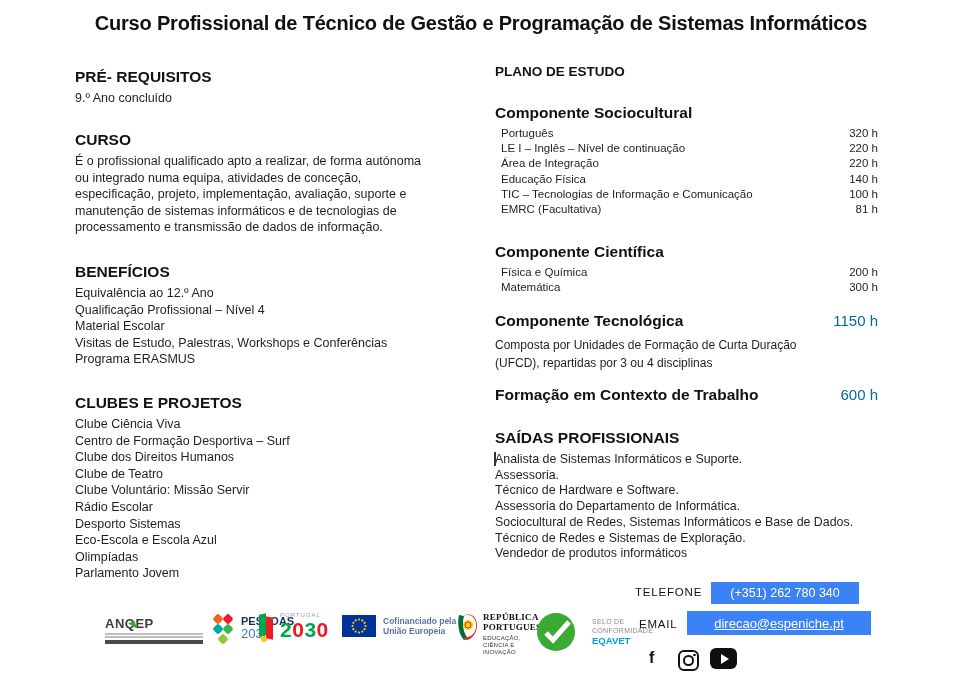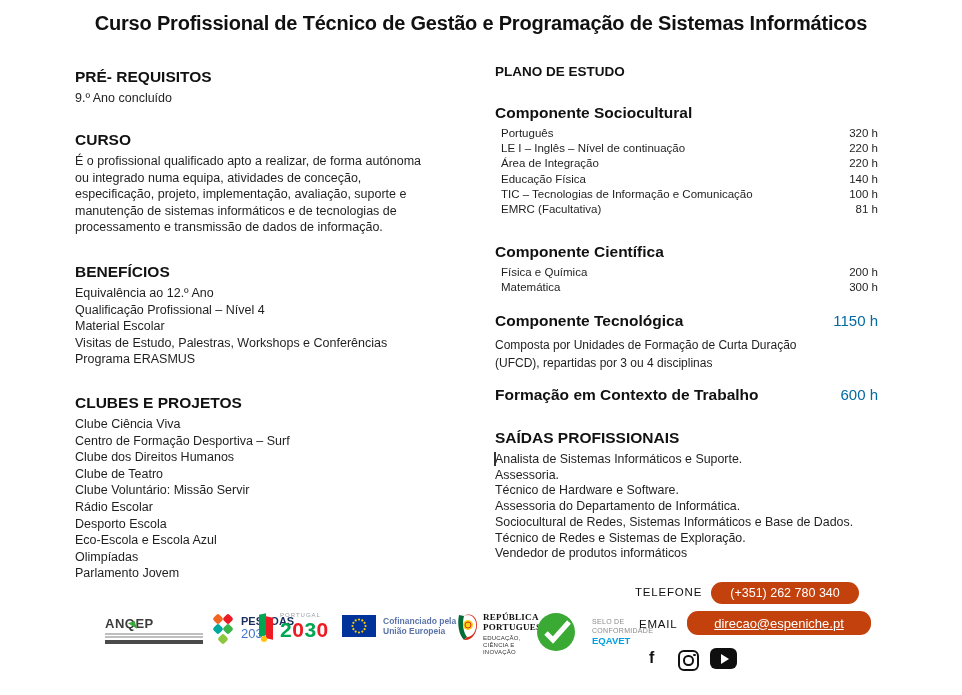--- a/index.html
+++ b/index.html
@@ -46,22 +46,22 @@
   .pt-name{font-size:6px;color:#9aa0a6;letter-spacing:1px;line-height:7px;}
   .pt-year{font-size:21px;font-weight:700;line-height:22px;letter-spacing:0.5px;}
   .eu-text{font-size:8.5px;font-weight:700;color:#5b74a8;line-height:10px;}
   .rep-name{font-family:"Liberation Serif",serif;font-size:9px;font-weight:700;color:#111;line-height:10px;letter-spacing:0.3px;}
   .rep-sub{font-size:6px;color:#333;line-height:7px;width:64px;margin-top:3px;letter-spacing:0.2px;}
   .eqavet-sub{font-size:7px;color:#8a8a8a;line-height:8.5px;letter-spacing:0.3px;}
   .eqavet-name{font-size:9.5px;font-weight:700;color:#00a0e3;line-height:11px;}
 
   
   .contact-label{position:absolute;font-size:11.5px;color:#111;letter-spacing:0.8px;}
-  .black-box{position:absolute;background:#c2410c;color:#fff;text-align:center;
-             font-size:12.5px;display:flex;align-items:center;justify-content:center;border-radius:11px;}
+  .black-box{position:absolute;background:#3b82f6;color:#fff;text-align:center;
+             font-size:12.5px;display:flex;align-items:center;justify-content:center;}
   .black-box.email u{text-decoration:underline;}
   .fb-f{position:absolute;font-size:16px;font-weight:700;color:#111;}
   .ig-box{position:absolute;width:17px;height:17px;border:2.2px solid #111;border-radius:6px;}
   .ig-box .lens{position:absolute;left:3.2px;top:3.2px;width:6.5px;height:6.5px;border:2px solid #111;border-radius:50%;}
   .ig-box .dot{position:absolute;right:1.5px;top:1.5px;width:2.2px;height:2.2px;background:#111;border-radius:50%;}
   .yt-box{position:absolute;width:27px;height:21px;background:#0f0f0f;border-radius:6px;
           display:flex;align-items:center;justify-content:center;}
   .yt-box .tri{width:0;height:0;border-left:8px solid #fff;border-top:5px solid transparent;border-bottom:5px solid transparent;margin-left:2px;}
 </style>
 </head>
@@ -102,21 +102,21 @@
 
   <div class="sec" style="top:394px;">
     <h2>CLUBES E PROJETOS</h2>
     <div class="lines">
       <div class="line">Clube Ciência Viva</div>
       <div class="line">Centro de Formação Desportiva – Surf</div>
       <div class="line">Clube dos Direitos Humanos</div>
       <div class="line">Clube de Teatro</div>
       <div class="line">Clube Voluntário: Missão Servir</div>
       <div class="line">Rádio Escolar</div>
-      <div class="line">Desporto Escola</div>
+      <div class="line">Desporto Sistemas</div>
       <div class="line">Eco-Escola e Escola Azul</div>
       <div class="line">Olimpíadas</div>
       <div class="line">Parlamento Jovem</div>
     </div>
   </div>
 
   <div class="rcol plano-h" style="top:64px;">PLANO DE ESTUDO</div>
 
   <div class="rcol comp-title" style="top:104px;">Componente Sociocultural</div>
   <div class="rcol" style="top:126px;">

